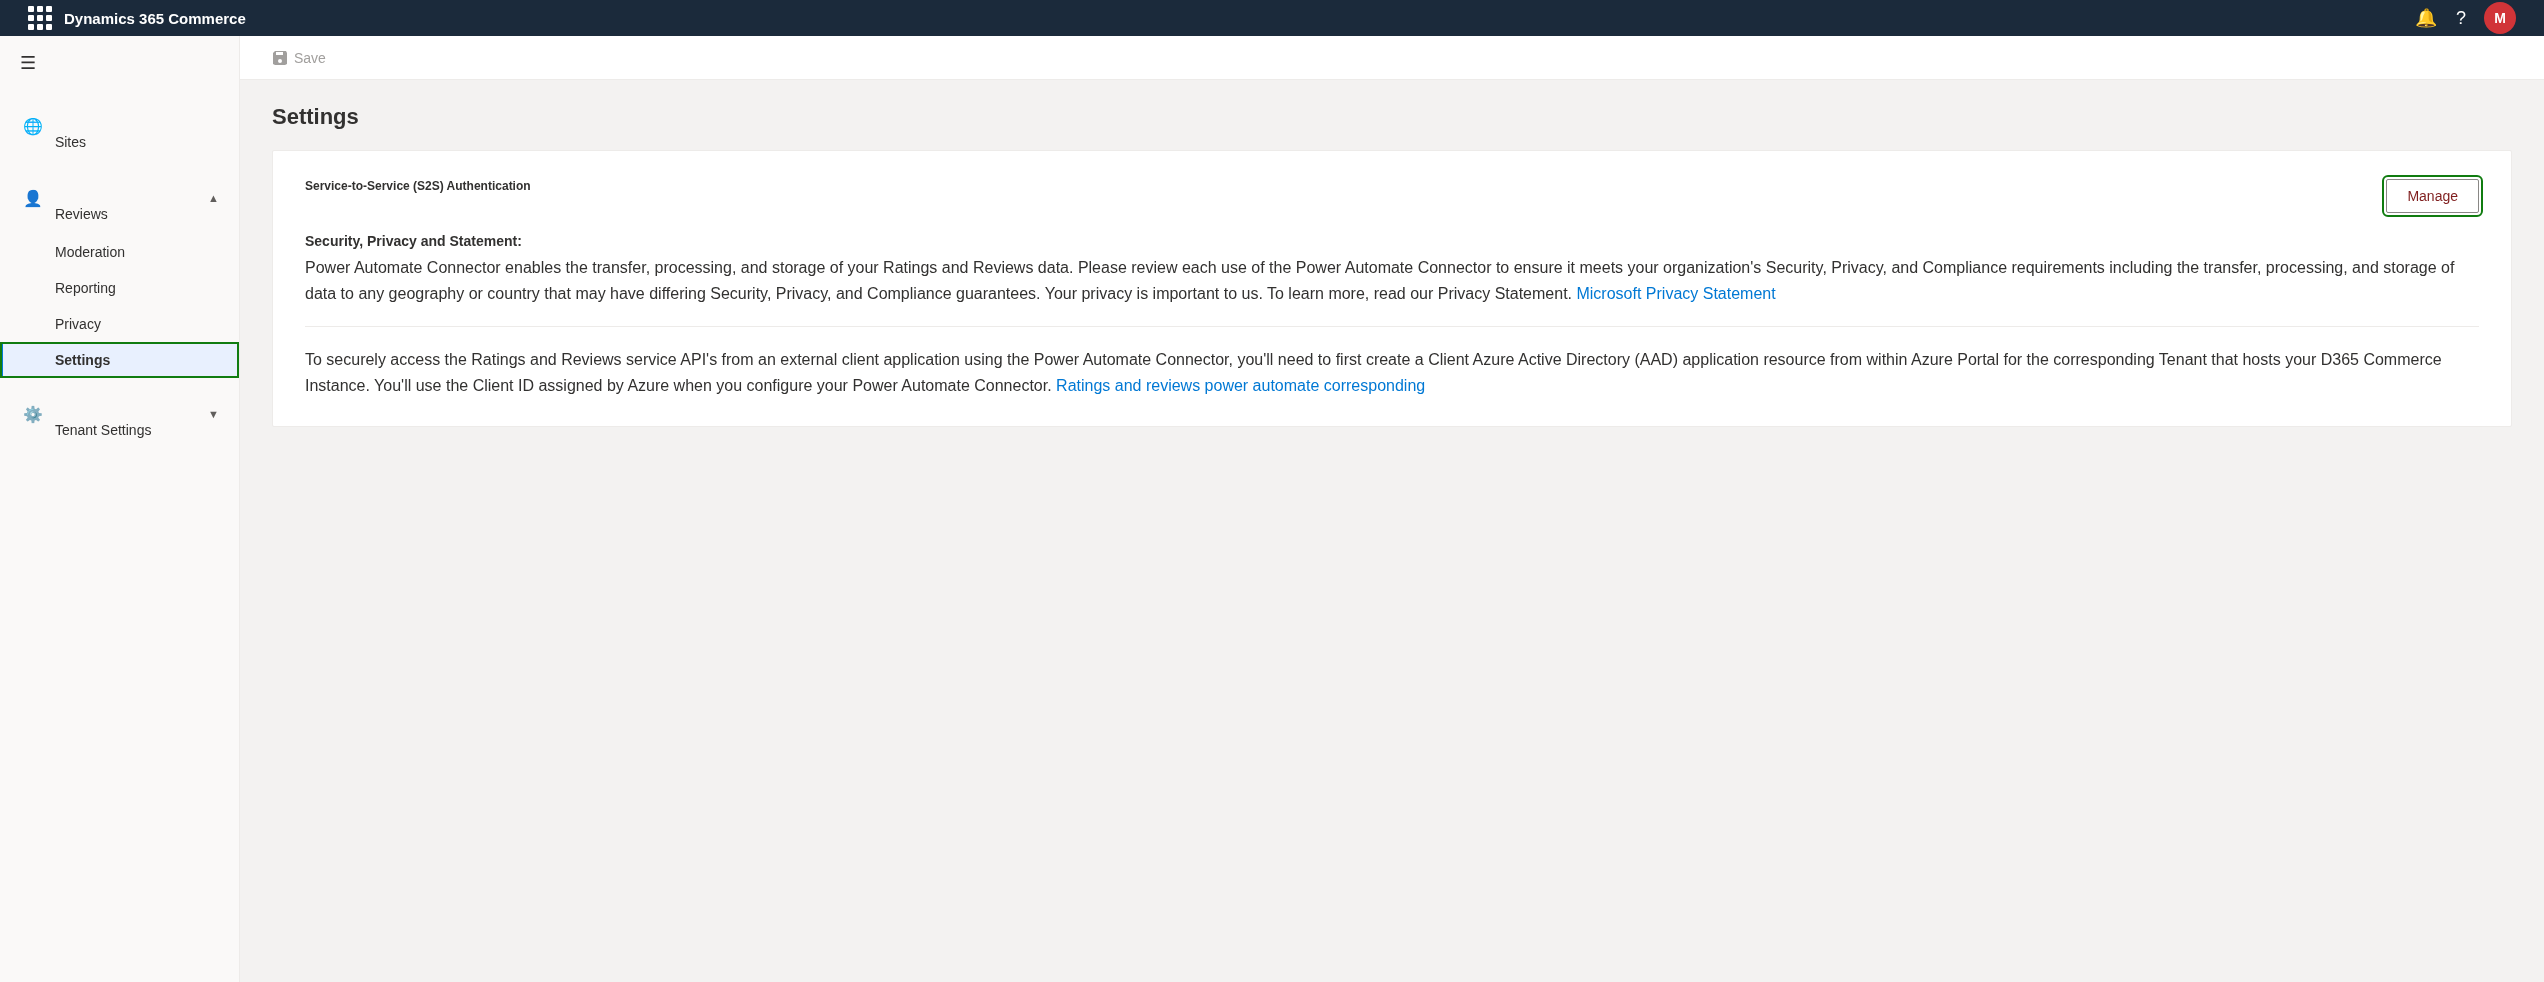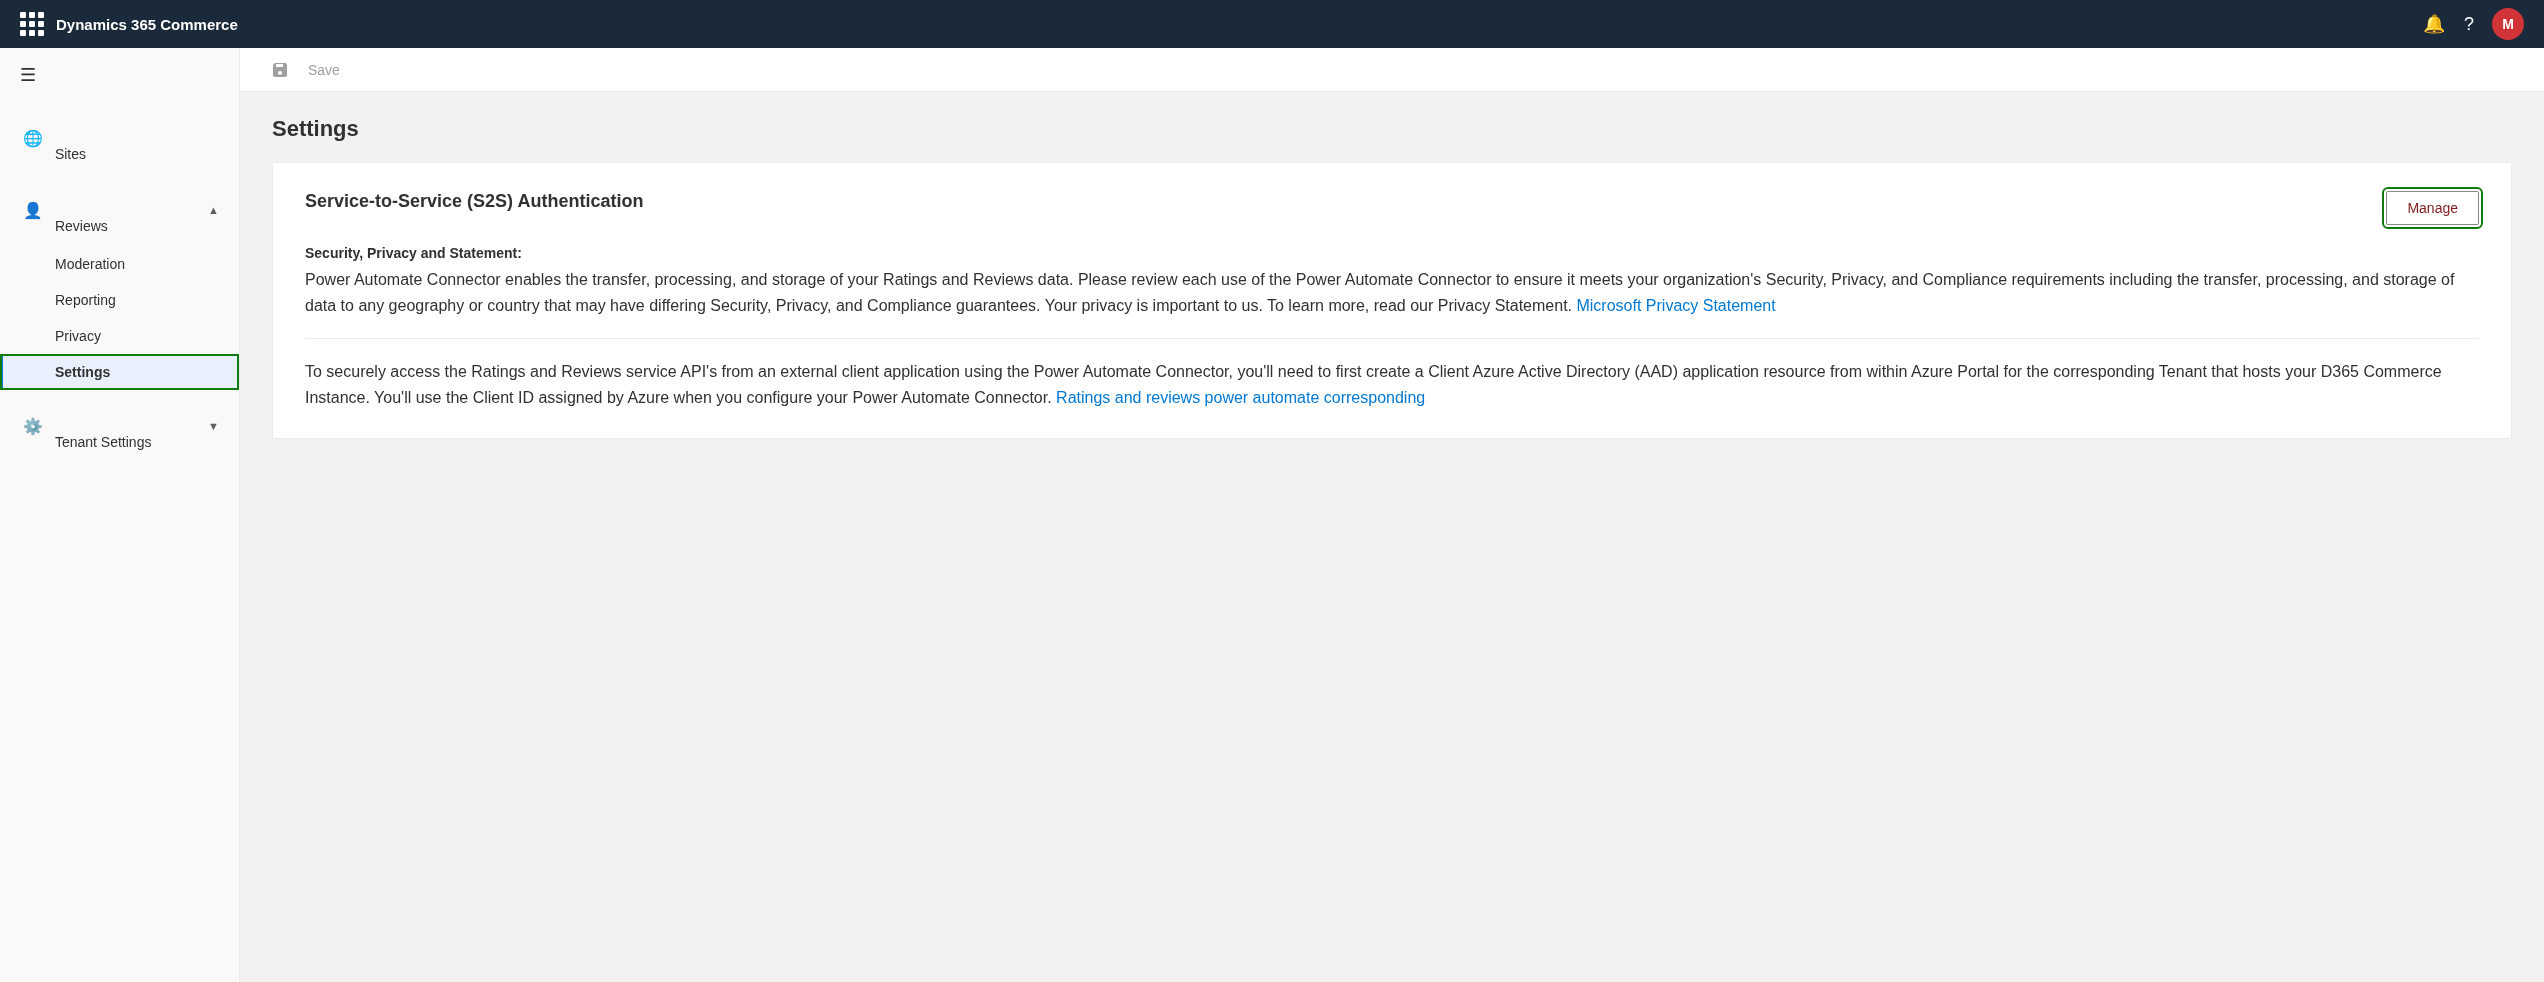--- a/index.html
+++ b/index.html
@@ -2,24 +2,24 @@
 <html><head>
   <meta charset="utf-8">
   <style>
     * { box-sizing: border-box; margin: 0; padding: 0; }
     body { font-family: 'Segoe UI', sans-serif; font-size: 14px; background: #f3f2f1; display: flex; flex-direction: column; height: 100vh; overflow: hidden; }
 
     
     .topbar {
       background: #1b2a3b;
       color: white;
-      height: 48px;
+      height: 36px;
       display: flex;
       align-items: center;
-      padding: 0 20px;
+      padding: 0 28px;
       justify-content: space-between;
       flex-shrink: 0;
       gap: 39px;
     }
     .topbar-left { display: flex; align-items: center; gap: 12px; }
     .topbar-dots { display: grid; grid-template-columns: repeat(3, 6px); gap: 3px; cursor: pointer; }
     .topbar-dots span { width: 6px; height: 6px; background: white; border-radius: 1px; display: block; }
     .topbar-title { font-size: 15px; font-weight: 600; color: white; }
     .topbar-right { display: flex; align-items: center; gap: 18px; }
     .topbar-icon { color: white; font-size: 18px; cursor: pointer; }
@@ -53,38 +53,38 @@
 
     
     .content { flex: 1; overflow-y: auto; background: #f3f2f1; }
 
     
     .toolbar {
       background: white; border-bottom: 1px solid #edebe9;
       height: 44px; display: flex; align-items: center; padding: 0 24px; gap: 8px;
     }
     .toolbar-btn {
-      display: flex; align-items: center; gap: 20px;
+      display: flex; align-items: center; gap: 6px;
       background: none; border: none; cursor: pointer;
       color: #a19f9d; font-size: 14px; padding: 6px 8px;
     }
     .toolbar-btn svg { width: 16px; height: 16px; fill: #a19f9d; }
 
     
     .page-content { padding: 24px 32px; }
     .page-title { font-size: 22px; font-weight: 600; color: #323130; margin-bottom: 20px; }
 
     
     .card {
       background: white; border: 1px solid #edebe9;
       border-radius: 2px; padding: 28px 32px;
       position: relative;
     }
     .card-header { display: flex; align-items: flex-start; justify-content: space-between; margin-bottom: 20px; }
-    .card-title { font-size: 18px; font-weight: 600; color: #323130; }
+    .card-title { font-size: 12px; font-weight: 600; color: #323130; }
     .manage-btn {
       border: 1px solid #8a8886;
       background: white; padding: 8px 20px; font-size: 14px; cursor: pointer;
       color: #7f1d1d; border-radius: 2px;
       outline: 2px solid #107c10;
       outline-offset: 2px;
       white-space: nowrap;
     }
 
     .section-title { font-size: 14px; font-weight: 700; color: #323130; margin-bottom: 6px; margin-top: 16px; }

